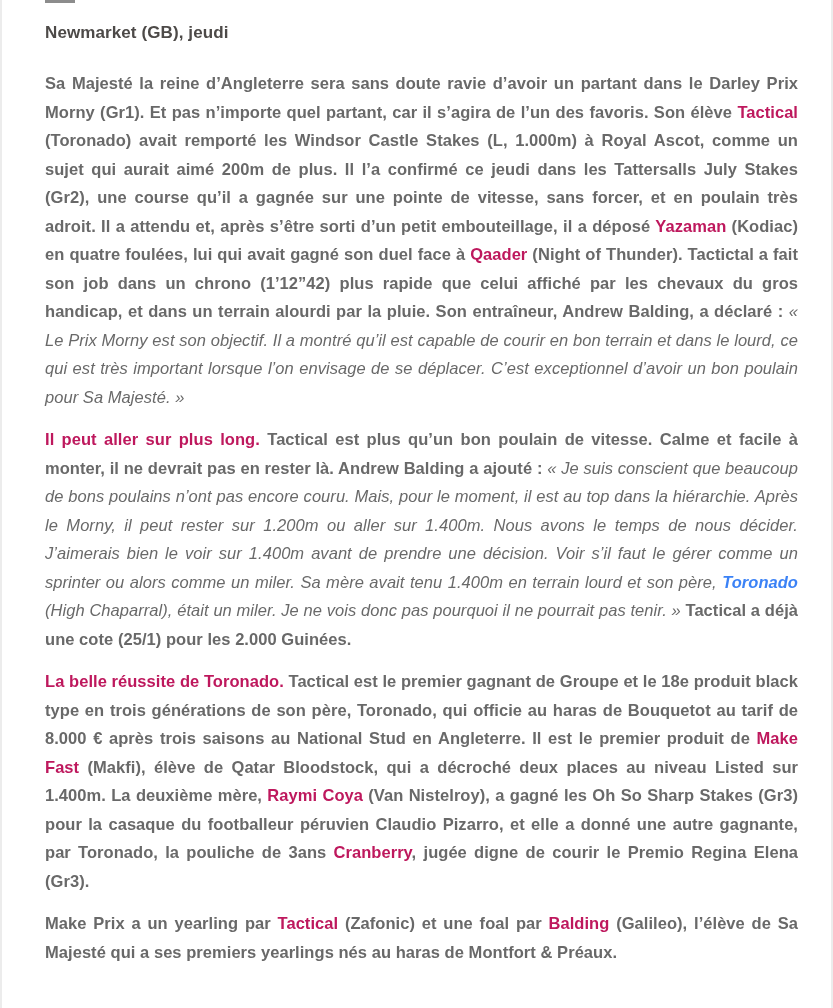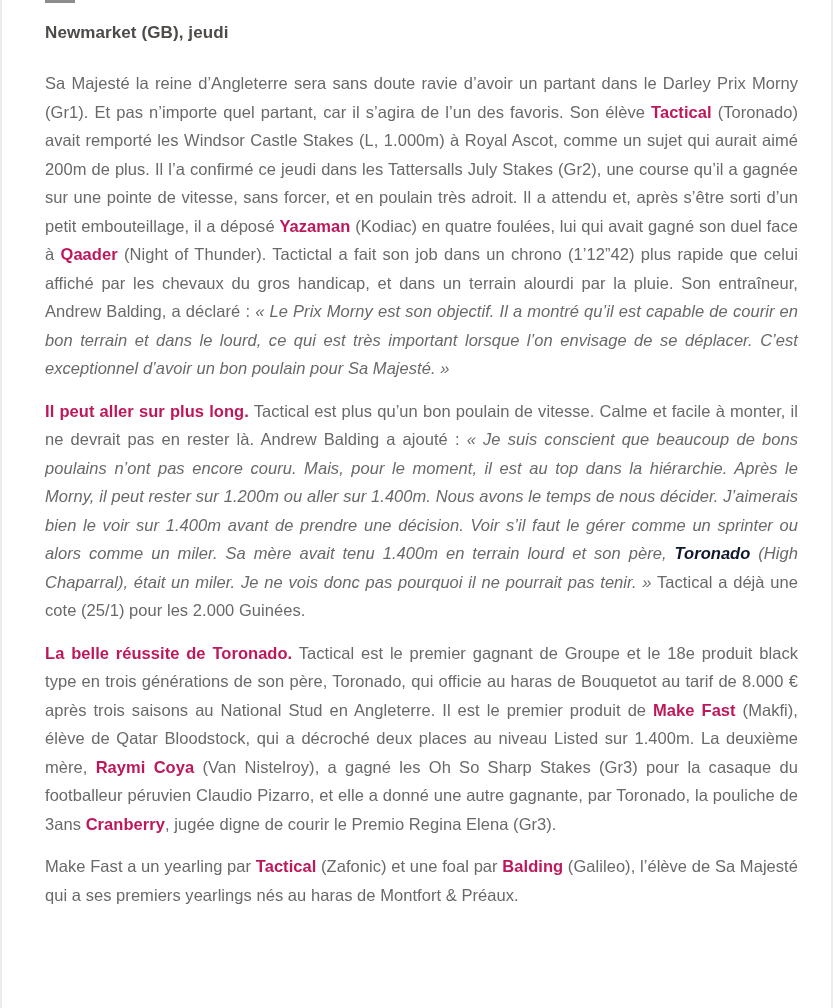--- a/index.html
+++ b/index.html
@@ -41,31 +41,31 @@
   }
   p.article-paragraph {
     font-size: 16.5px;
     line-height: 28.5px;
     color: #696969;
     text-align: justify;
     margin: 0 0 14px 0;
     letter-spacing: 0.05px;
   }
   p.article-paragraph:last-child { margin-bottom: 0; }
-  .seg-normal { font-weight: normal; font-style: normal; }
+  .seg-normal { font-weight: bold; font-style: normal; }
   .seg-bold { font-weight: bold; color: #be185d; }
   .seg-italic { font-style: italic; }
-  .seg-bold-italic { font-weight: bold; font-style: italic; color: #0f172a; }
+  .seg-bold-italic { font-weight: bold; font-style: italic; color: #3b82f6; }
 </style>
 </head>
 <body>
 
 <div class="top-rule"></div>
 
 <div class="page">
   <h1 class="dateline">Newmarket (GB), jeudi</h1>
   <div>
       <p class="article-paragraph"><span class="seg-normal">Sa Majesté la reine d’Angleterre sera sans doute ravie d’avoir un partant dans le Darley Prix Morny (Gr1). Et pas n’importe quel partant, car il s’agira de l’un des favoris. Son élève </span><span class="seg-bold">Tactical</span><span class="seg-normal"> (Toronado) avait remporté les Windsor Castle Stakes (L, 1.000m) à Royal Ascot, comme un sujet qui aurait aimé 200m de plus. Il l’a confirmé ce jeudi dans les Tattersalls July Stakes (Gr2), une course qu’il a gagnée sur une pointe de vitesse, sans forcer, et en poulain très adroit. Il a attendu et, après s’être sorti d’un petit embouteillage, il a déposé </span><span class="seg-bold">Yazaman</span><span class="seg-normal"> (Kodiac) en quatre foulées, lui qui avait gagné son duel face à </span><span class="seg-bold">Qaader</span><span class="seg-normal"> (Night of Thunder). Tactictal a fait son job dans un chrono (1’12”42) plus rapide que celui affiché par les chevaux du gros handicap, et dans un terrain alourdi par la pluie. Son entraîneur, Andrew Balding, a déclaré : </span><span class="seg-italic">« Le Prix Morny est son objectif. Il a montré qu’il est capable de courir en bon terrain et dans le lourd, ce qui est très important lorsque l’on envisage de se déplacer. C’est exceptionnel d’avoir un bon poulain pour Sa Majesté. »</span></p>
       <p class="article-paragraph"><span class="seg-bold">Il peut aller sur plus long.</span><span class="seg-normal"> Tactical est plus qu’un bon poulain de vitesse. Calme et facile à monter, il ne devrait pas en rester là. Andrew Balding a ajouté : </span><span class="seg-italic">« Je suis conscient que beaucoup de bons poulains n’ont pas encore couru. Mais, pour le moment, il est au top dans la hiérarchie. Après le Morny, il peut rester sur 1.200m ou aller sur 1.400m. Nous avons le temps de nous décider. J’aimerais bien le voir sur 1.400m avant de prendre une décision. Voir s’il faut le gérer comme un sprinter ou alors comme un miler. Sa mère avait tenu 1.400m en terrain lourd et son père, </span><span class="seg-bold-italic">Toronado</span><span class="seg-italic"> (High Chaparral), était un miler. Je ne vois donc pas pourquoi il ne pourrait pas tenir. »</span><span class="seg-normal"> Tactical a déjà une cote (25/1) pour les 2.000 Guinées.</span></p>
       <p class="article-paragraph"><span class="seg-bold">La belle réussite de Toronado.</span><span class="seg-normal"> Tactical est le premier gagnant de Groupe et le 18e produit black type en trois générations de son père, Toronado, qui officie au haras de Bouquetot au tarif de 8.000 € après trois saisons au National Stud en Angleterre. Il est le premier produit de </span><span class="seg-bold">Make Fast</span><span class="seg-normal"> (Makfi), élève de Qatar Bloodstock, qui a décroché deux places au niveau Listed sur 1.400m. La deuxième mère, </span><span class="seg-bold">Raymi Coya</span><span class="seg-normal"> (Van Nistelroy), a gagné les Oh So Sharp Stakes (Gr3) pour la casaque du footballeur péruvien Claudio Pizarro, et elle a donné une autre gagnante, par Toronado, la pouliche de 3ans </span><span class="seg-bold">Cranberry</span><span class="seg-normal">, jugée digne de courir le Premio Regina Elena (Gr3).</span></p>
-      <p class="article-paragraph"><span class="seg-normal">Make Fast a un yearling par </span><span class="seg-bold">Tactical</span><span class="seg-normal"> (Zafonic) et une foal par </span><span class="seg-bold">Balding</span><span class="seg-normal"> (Galileo), l’élève de Sa Majesté qui a ses premiers yearlings nés au haras de Montfort &amp; Préaux.</span></p>
+      <p class="article-paragraph"><span class="seg-normal">Make Prix a un yearling par </span><span class="seg-bold">Tactical</span><span class="seg-normal"> (Zafonic) et une foal par </span><span class="seg-bold">Balding</span><span class="seg-normal"> (Galileo), l’élève de Sa Majesté qui a ses premiers yearlings nés au haras de Montfort &amp; Préaux.</span></p>
     </div>
 </div>
 
 </body></html>

